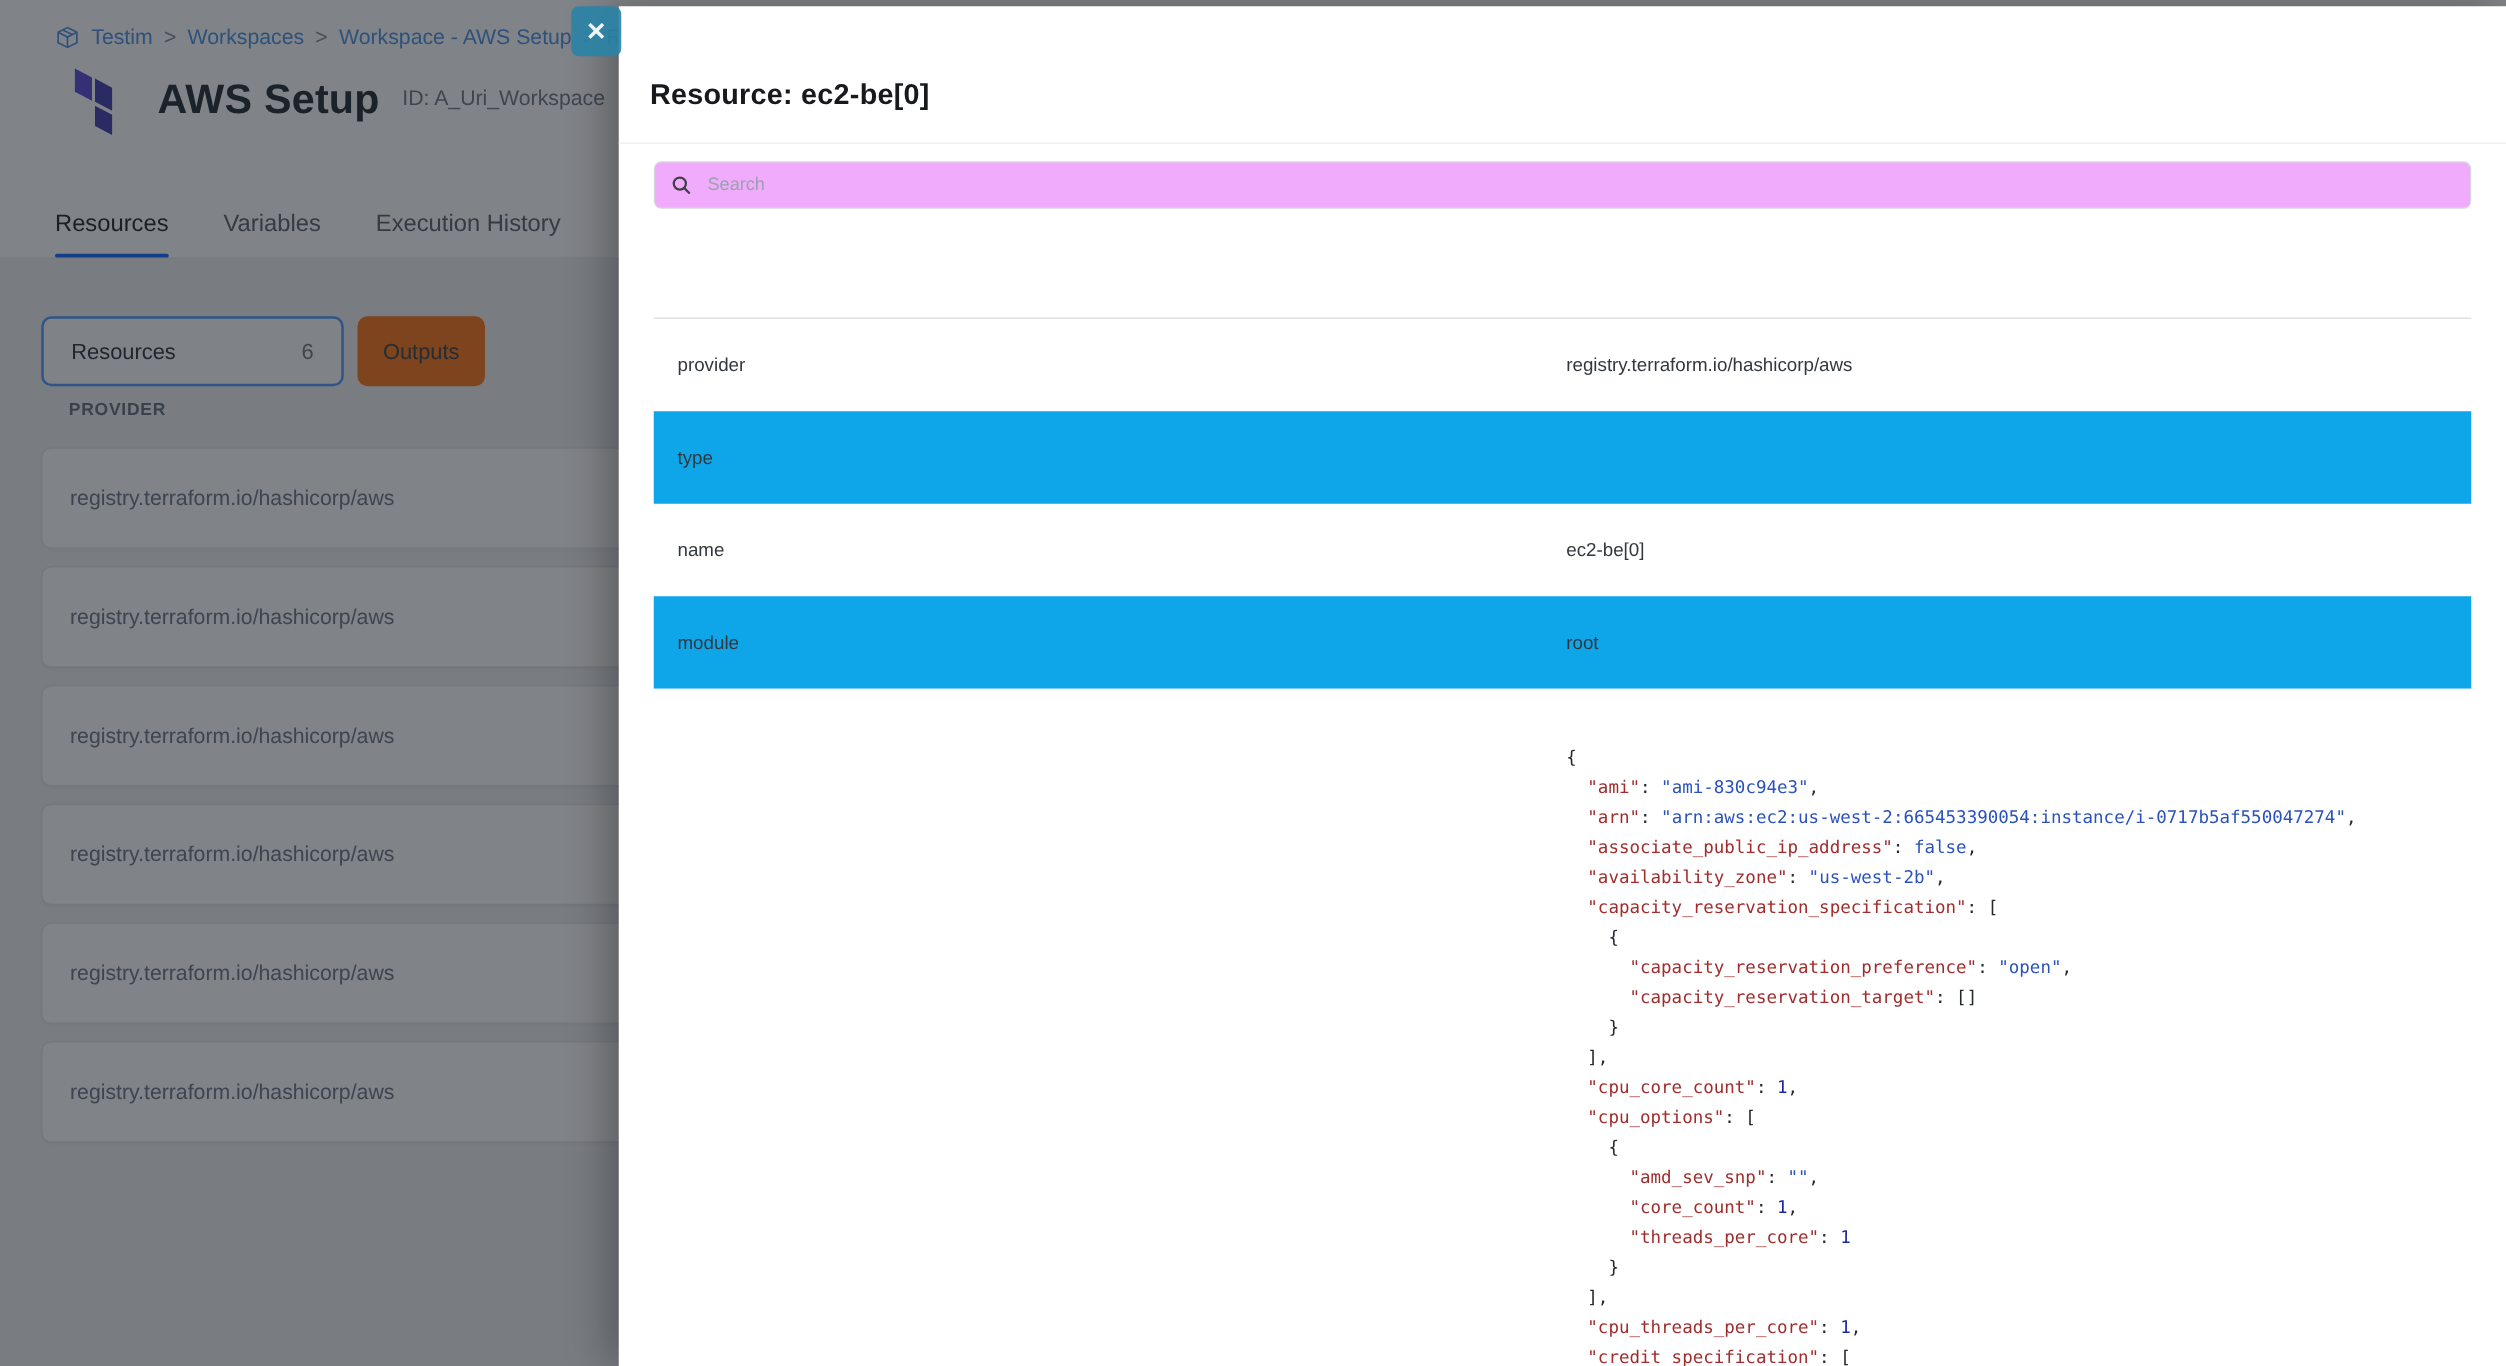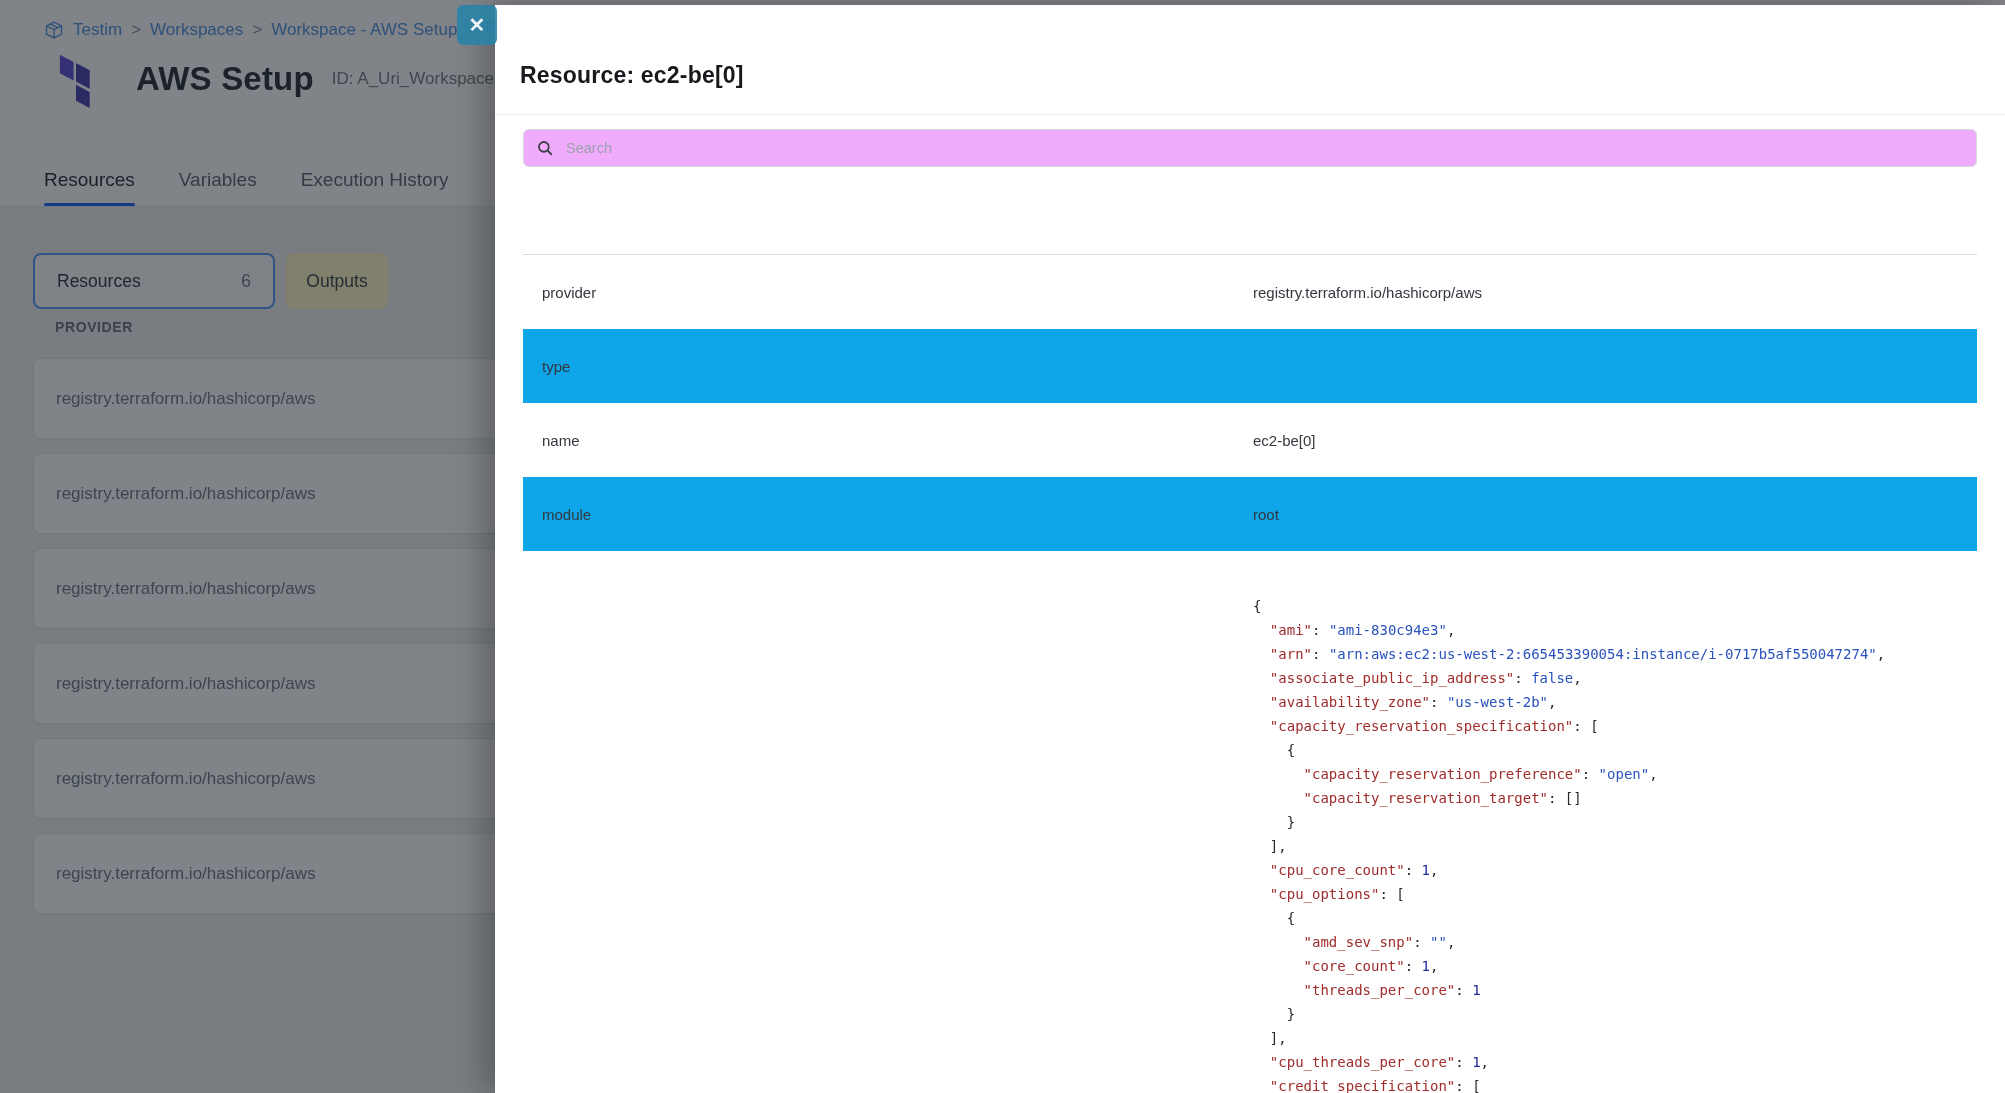--- a/index.html
+++ b/index.html
@@ -8,33 +8,33 @@
     font-family:"Liberation Sans",sans-serif;background:#fff;
     -webkit-font-smoothing:antialiased;
   }
   
   .app{position:absolute;inset:0;background:#eff1f4;}
   .page-header{position:absolute;top:0;left:0;right:0;height:206px;background:#fff;border-bottom:1px solid #e3e6ea;}
   .breadcrumb{position:absolute;top:20px;left:44px;display:flex;align-items:center;gap:9px;font-size:17px;white-space:nowrap;}
   .crumb-link{color:#4a90e2;cursor:pointer;}
   .crumb-sep{color:#7f8b98;}
   .title-row{position:absolute;top:50px;left:48px;display:flex;align-items:center;}
-  .ws-title{font-size:33px;font-weight:600;color:#232932;margin-left:32px;letter-spacing:.2px;}
+  .ws-title{font-size:33px;font-weight:600;color:#232932;margin-left:22px;letter-spacing:.2px;}
   .ws-id{font-size:17px;color:#6f7884;margin-left:18px;}
   .badge{margin-left:12px;height:30px;background:#d7f2e0;border-radius:15px;display:flex;align-items:center;padding:0 10px;gap:7px;width:96px;overflow:hidden;}
   .badge-check{width:20px;height:20px;min-width:20px;border-radius:50%;background:#1d7e3f;color:#fff;font-size:12px;display:flex;align-items:center;justify-content:center;}
   .tabs{position:absolute;bottom:0;left:44px;display:flex;gap:44px;}
   .tab{font-size:19px;color:#59616b;padding-bottom:15px;position:relative;cursor:pointer;}
   .tab.active{color:#1d232a;}
   .tab.active::after{content:"";position:absolute;left:0;right:0;bottom:0;height:3px;background:#1563ff;border-radius:2px;}
   .content{position:absolute;top:207px;left:0;right:0;bottom:0;background:#eff1f4;}
   .subtabs{position:absolute;top:46px;left:33px;display:flex;gap:11px;}
   .subtab-res{width:242px;height:56px;box-sizing:border-box;background:#fdfdfe;border:2px solid #4c9aff;border-radius:8px;display:flex;align-items:center;justify-content:space-between;padding:0 22px;font-size:17.5px;color:#2b313a;cursor:pointer;}
   .subtab-count{color:#6e7680;}
-  .subtab-out{width:102px;height:56px;background:#fef9c3;border-radius:8px;display:flex;align-items:center;justify-content:center;font-size:17.5px;color:#39404a;cursor:pointer;}
+  .subtab-out{width:102px;height:56px;background:#f97316;border-radius:8px;display:flex;align-items:center;justify-content:center;font-size:17.5px;color:#39404a;cursor:pointer;}
   .provider-header{position:absolute;top:112px;left:55px;font-size:14px;font-weight:700;letter-spacing:.6px;color:#656d78;}
   .provider-rows{position:absolute;top:151px;left:33px;width:640px;display:flex;flex-direction:column;gap:14px;}
   .provider-card{height:79px;background:#fff;border:1px solid #e3e6ea;border-radius:8px;display:flex;align-items:center;padding-left:22px;font-size:17px;color:#6a7585;box-shadow:0 1px 2px rgba(0,0,0,.04);cursor:pointer;}
   
   .overlay{position:absolute;inset:0;background:rgba(24,29,37,.55);z-index:10;}
   
   .drawer{position:absolute;top:5px;right:0;width:1510px;height:1088px;background:#fff;z-index:20;box-shadow:-10px 0 30px rgba(0,0,0,.28);}
   .drawer-close{position:absolute;top:0;left:-38px;width:40px;height:40px;background:rgba(42,131,166,.9);border-radius:6px;color:#eef4f7;display:flex;align-items:center;justify-content:center;font-size:20px;font-weight:700;cursor:pointer;}
   .drawer-header{height:77px;border-bottom:1px solid #ecedf0;display:flex;align-items:center;padding-left:25px;margin-top:32px;}
   .drawer-title{font-size:23px;font-weight:700;color:#17191d;letter-spacing:.2px;}

